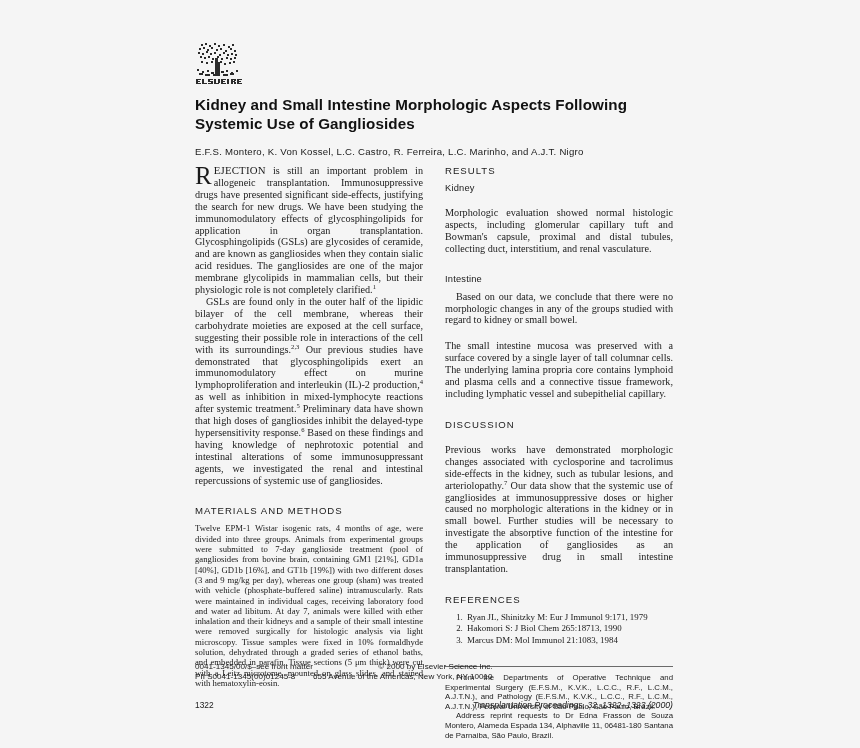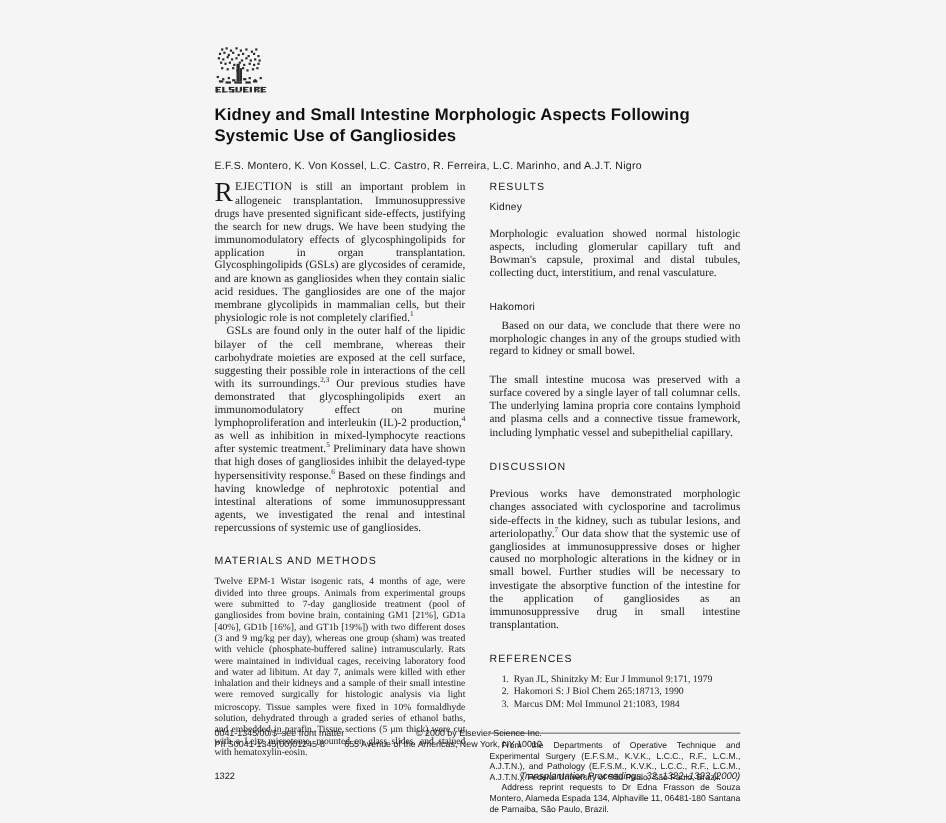--- a/index.html
+++ b/index.html
@@ -333,21 +333,21 @@
     </div>
 
     <div class="col col-right">
 
       <h2 class="section">RESULTS</h2>
       <h3 class="subsection">Kidney</h3>
       <p class="body noindent">Morphologic evaluation showed normal histologic aspects, including glomerular capillary tuft and Bowman's capsule, proximal and distal tubules, collecting duct, interstitium, and renal vasculature.</p>
 
       <div class="gap-lg"></div>
 
-      <h3 class="subsection">Hakomori</h3>
+      <h3 class="subsection">Intestine</h3>
       <p class="body">Based on our data, we conclude that there were no morphologic changes in any of the groups studied with regard to kidney or small bowel.</p>
       <p class="body noindent">The small intestine mucosa was preserved with a surface covered by a single layer of tall columnar cells. The underlying lamina propria core contains lymphoid and plasma cells and a connective tissue framework, including lymphatic vessel and subepithelial capillary.</p>
 
       <div class="gap-lg"></div>
 
       <h2 class="section">DISCUSSION</h2>
       <p class="body noindent"><span>Previous works have demonstrated morphologic changes associated with cyclosporine and tacrolimus side-effects in the kidney, such as tubular lesions, and arteriolopathy.</span><sup>7</sup><span> Our data show that the systemic use of gangliosides at immunosuppressive doses or higher caused no morphologic alterations in the kidney or in small bowel. Further studies will be necessary to investigate the absorptive function of the intestine for the application of gangliosides as an immunosuppressive drug in small intestine transplantation.</span></p>
 
       <div class="gap-lg"></div>
 

